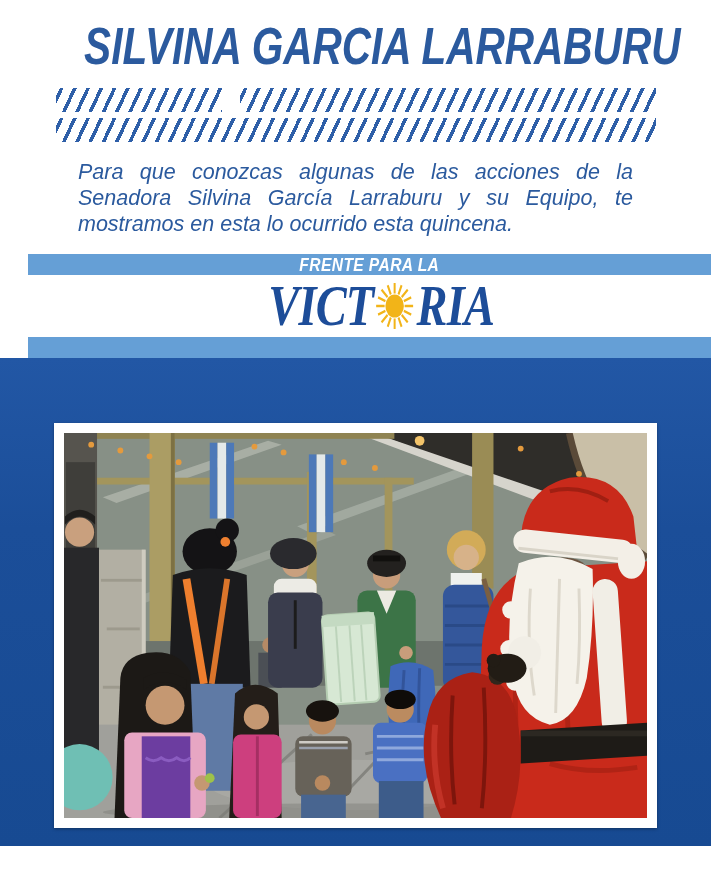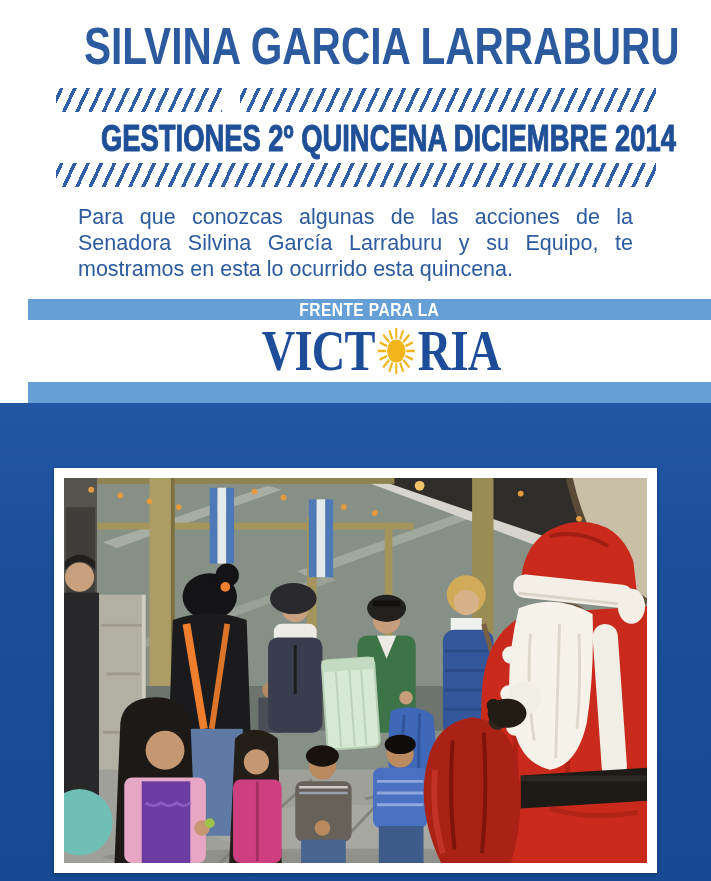--- a/index.html
+++ b/index.html
@@ -1,18 +1,18 @@
 <!DOCTYPE html>
 <html><head>
 <meta charset="utf-8">
 <style>
   html,body{margin:0;padding:0;background:#ffffff;}
   .page{
     position:relative;width:711px;height:881px;overflow:hidden;
-    background:#ffffff;font-family:"Liberation Sans",sans-serif;
+    background:#ffffff;font-family:"Liberation Sans",sans-serif;font-style:italic;
   }
   
   .title-row{margin-top:20px;text-align:center;}
   .main-title{
     display:inline-block;white-space:nowrap;
     font-size:52px;line-height:1;font-weight:700;letter-spacing:0px;
     color:#2b5a9e;transform:scaleX(.78);transform-origin:center;
   }
   .sub-row{margin-top:8px;text-align:center;}
   .sub-title{
@@ -79,23 +79,20 @@
 
   <div class="title-row">
     <span class="main-title">SILVINA GARCIA LARRABURU</span>
   </div>
 
   <div class="hatch-row">
     <span class="hatch seg-a"></span>
     <span class="hatch seg-b"></span>
   </div>
 
-  <div class="sub-row">
-    <span class="sub-title">GESTIONES 2º QUINCENA DICIEMBRE 2014</span>
-  </div>
 
   <div class="hatch-row full">
     <span class="hatch seg-full"></span>
   </div>
 
   <p class="intro">Para que conozcas algunas de las acciones de la Senadora Silvina García Larraburu y su Equipo, te mostramos en esta lo ocurrido esta quincena.</p>
 
   <div class="flag">
     <div class="flag-band">
       <span class="flag-band-label">FRENTE PARA LA</span>

